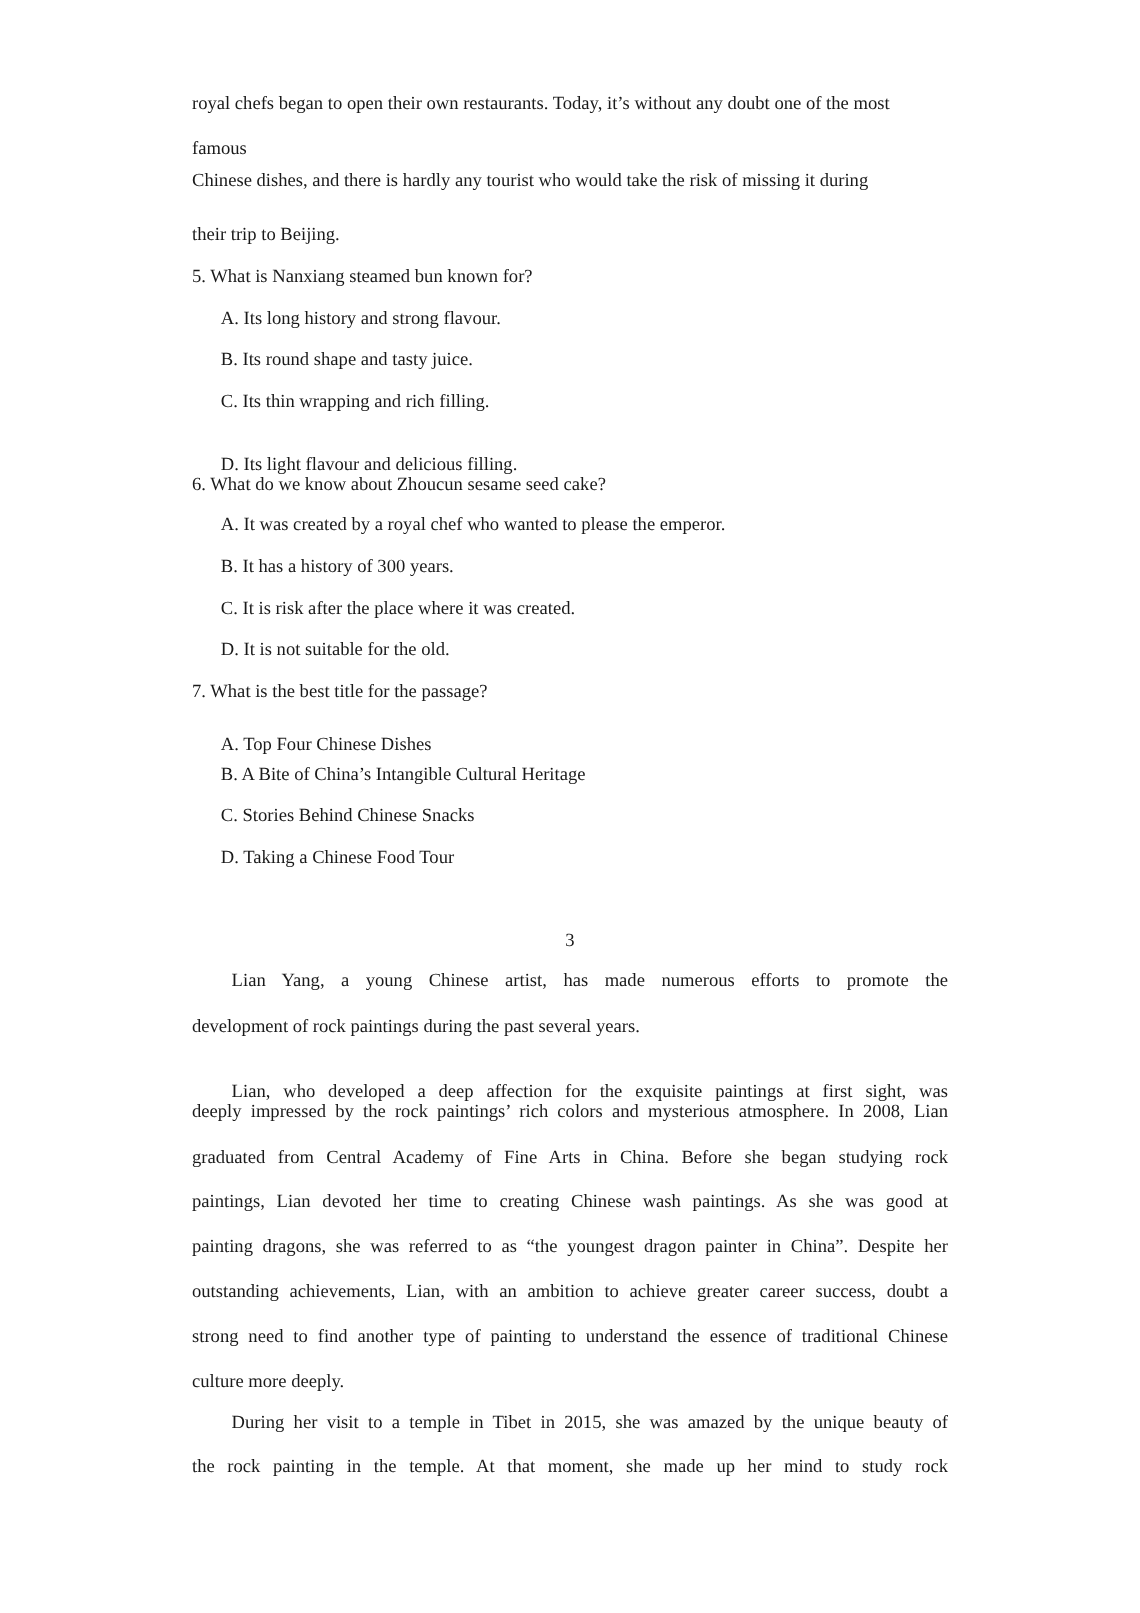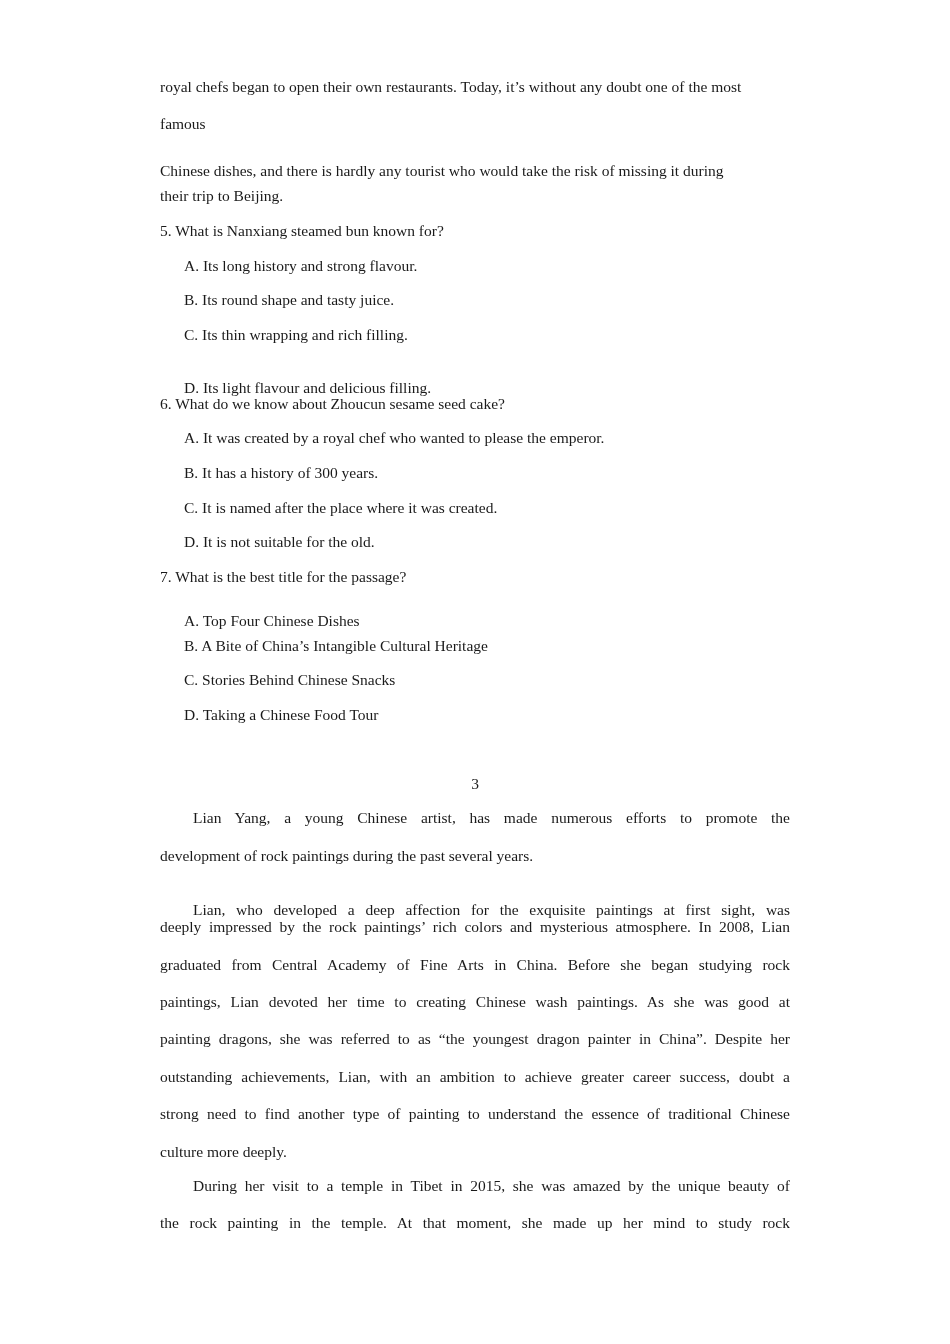--- a/index.html
+++ b/index.html
@@ -42,33 +42,33 @@
       text-align: center;
     }
   </style>
 </head>
 <body>
 
 <div class="page">
 
   <div class="line" style="top:77px;">royal chefs began to open their own restaurants. Today, it’s without any doubt one of the most</div>
   <div class="line" style="top:114px;">famous</div>
-  <div class="line" style="top:161px;">Chinese dishes, and there is hardly any tourist who would take the risk of missing it during</div>
+  <div class="line" style="top:141px;">Chinese dishes, and there is hardly any tourist who would take the risk of missing it during</div>
   <div class="line" style="top:186px;">their trip to Beijing.</div>
 
   <div class="line" style="top:221px;">5. What is Nanxiang steamed bun known for?</div>
   <div class="line opt" style="top:256px;">A. Its long history and strong flavour.</div>
   <div class="line opt" style="top:290px;">B. Its round shape and tasty juice.</div>
   <div class="line opt" style="top:325px;">C. Its thin wrapping and rich filling.</div>
   <div class="line opt" style="top:378px;">D. Its light flavour and delicious filling.</div>
 
   <div class="line" style="top:394px;">6. What do we know about Zhoucun sesame seed cake?</div>
   <div class="line opt" style="top:428px;">A. It was created by a royal chef who wanted to please the emperor.</div>
   <div class="line opt" style="top:463px;">B. It has a history of 300 years.</div>
-  <div class="line opt" style="top:498px;">C. It is named after the place where it was created.</div>
+  <div class="line opt" style="top:498px;">C. It is risk after the place where it was created.</div>
   <div class="line opt" style="top:532px;">D. It is not suitable for the old.</div>
 
   <div class="line" style="top:567px;">7. What is the best title for the passage?</div>
   <div class="line opt" style="top:611px;">A. Top Four Chinese Dishes</div>
   <div class="line opt" style="top:636px;">B. A Bite of China’s Intangible Cultural Heritage</div>
   <div class="line opt" style="top:670px;">C. Stories Behind Chinese Snacks</div>
   <div class="line opt" style="top:705px;">D. Taking a Chinese Food Tour</div>
 
   <div class="line center" style="top:774px;">3</div>
 

